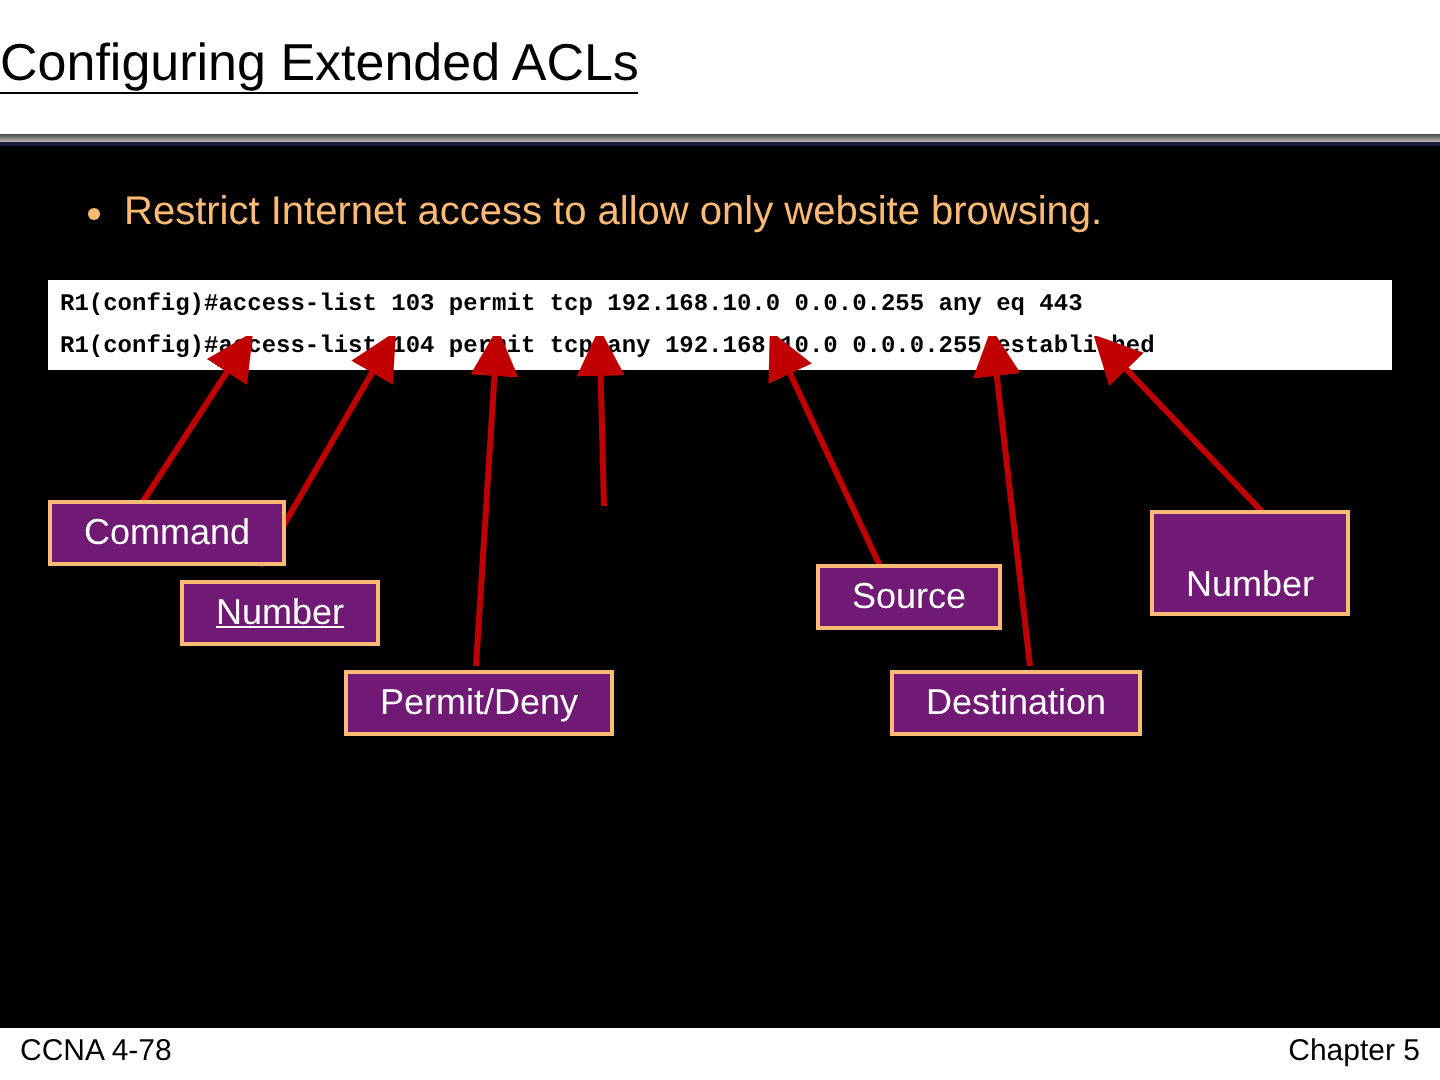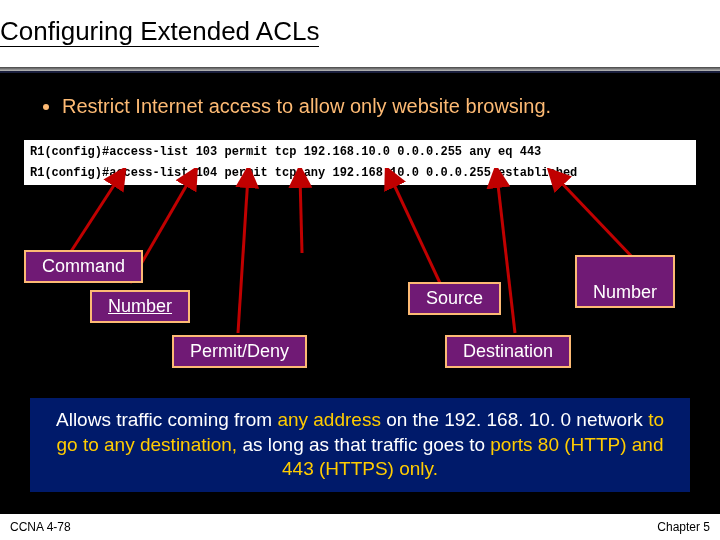--- a/index.html
+++ b/index.html
@@ -71,21 +71,21 @@
     text-align: center;
     padding: 8px 14px;
     line-height: 1.3;
   }
   .explain-box .hl { color: #ffcc00; }
   .footer {
     position: absolute;
     left: 0; right: 0; bottom: 0;
     height: 26px;
     background: #fff;
-    font-size: 12px;
+    font-size: 15px;
     color: #000;
   }
   .footer .fl { position: absolute; left: 10px; bottom: 6px; }
   .footer .fr { position: absolute; right: 10px; bottom: 6px; }
   
   .arrow {
     position: absolute;
     pointer-events: none;
   }
 </style>
@@ -151,22 +151,19 @@
   <div class="label-box" style="left:408px; top:282px;">
     <span>Source</span>
   </div>
   <div class="label-box" style="left:445px; top:335px;">
     <span>Destination</span>
   </div>
   <div class="label-box" style="left:172px; top:335px;">
     <span>Permit/Deny</span>
   </div>
 
-  <div class="explain-box">
-    <span>Allows traffic coming from </span><span class="hl">any address</span><span> on the 192. 168. 10. 0 network </span><span class="hl">to go to any destination,</span><span> as long as that traffic goes to </span><span class="hl">ports 80 (HTTP) and 443 (HTTPS) only.</span>
-  </div>
 
   <div class="footer">
     <span class="fl">CCNA 4-78</span>
     <span class="fr">Chapter 5</span>
   </div>
 
 </div>
 
 </body></html>

